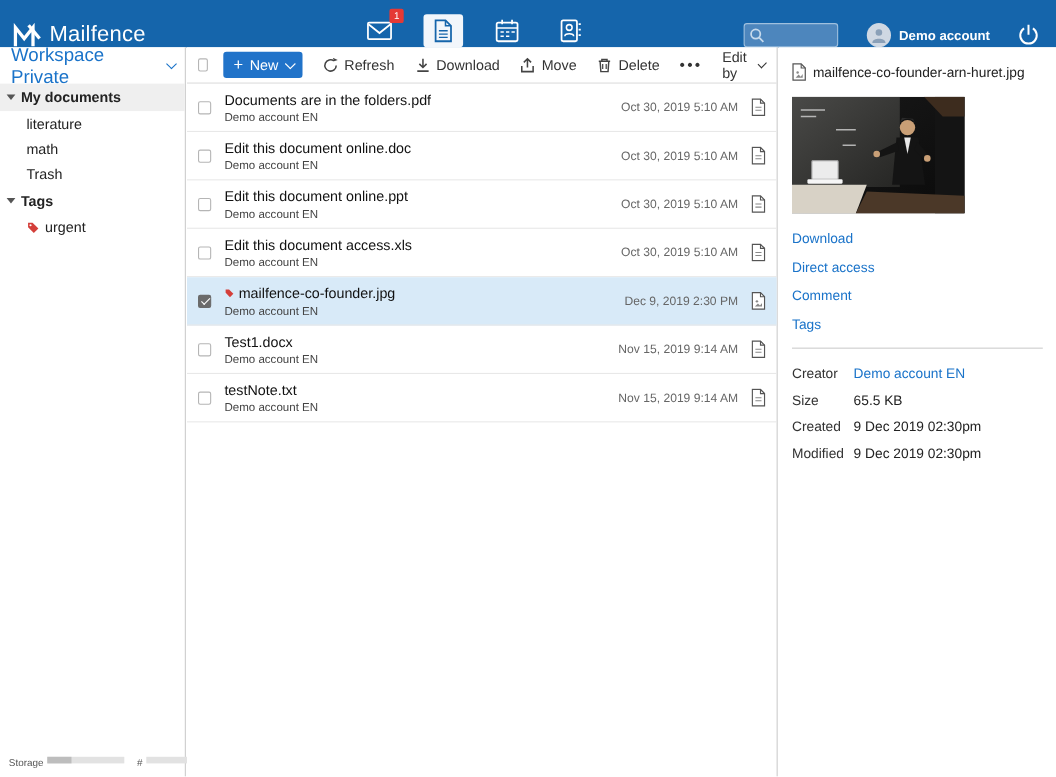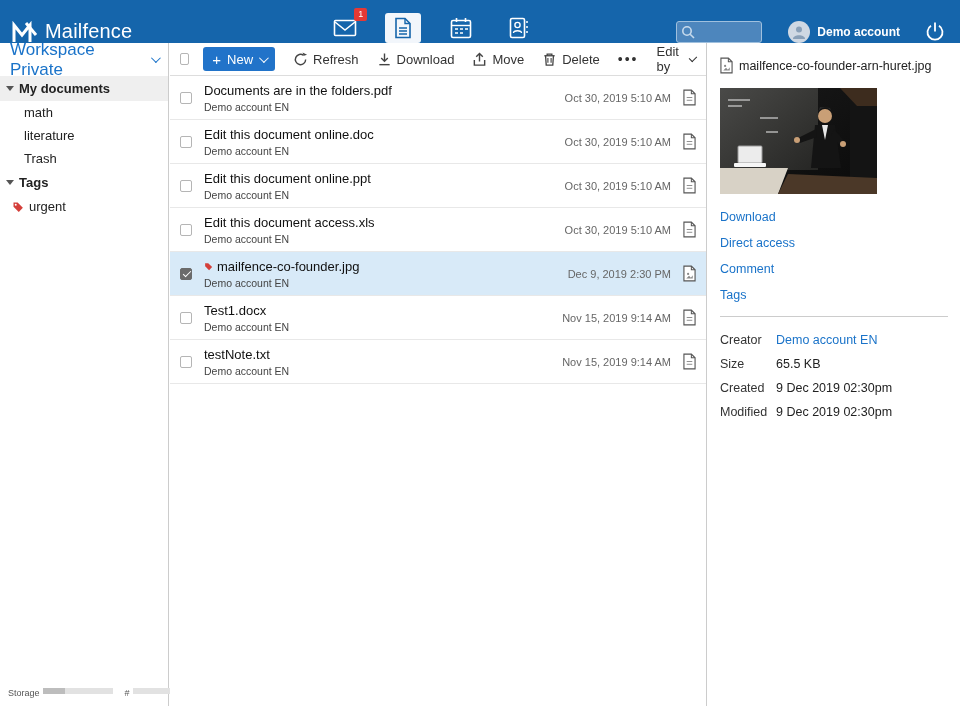--- a/index.html
+++ b/index.html
@@ -24,21 +24,21 @@
   .account-name { font-size:12px; font-weight:bold; }
   .power-btn { margin:0 14px 0 24px; cursor:pointer; display:flex; }
 
   
   .sidebar { position:absolute; top:43px; left:0; width:169px; bottom:0; border-right:1px solid #ccc; display:flex; flex-direction:column; background:#fff; }
   .workspace-row { height:33px; display:flex; align-items:center; justify-content:space-between; padding:0 10px; color:#1a73c9; font-size:17px; cursor:pointer; }
   .tree { font-size:13px; }
   .tree-header { display:flex; align-items:center; gap:5px; padding:5px 6px; font-weight:bold; cursor:pointer; }
   .tree-header.selected { background:#efefef; }
   .tree-child { padding:4px 6px 4px 24px; cursor:pointer; }
-  .tree-child.tagged { display:flex; align-items:center; gap:5px;padding-left:12px; }
+  .tree-child.tagged { display:flex; align-items:center; gap:5px; }
   .caret { width:0; height:0; border-left:4px solid transparent; border-right:4px solid transparent; border-top:5px solid #555; }
   .storage-area { margin-top:auto; padding:6px 8px 8px 8px; display:flex; gap:12px; }
   .storage-col { display:flex; gap:3px; }
   .storage-label { font-size:9px; color:#555; }
   .bar { width:70px; height:6px; background:#e2e2e2; display:flex; }
   .bar .fill { width:22px; background:#bdbdbd; }
   .bar.bar2 .fill { width:9px; margin-left:auto; background:#3cb878; }
 
   
   .main { position:absolute; top:43px; left:170px; width:537px; bottom:0; border-right:1px solid #ccc; background:#fff; }
@@ -152,22 +152,22 @@
   <div class="sidebar">
     <div class="workspace-row">
       <span>Workspace Private</span>
       <span class="chev" style="color:#1a73c9"></span>
     </div>
     <div class="tree">
       <div class="tree-header selected">
         <span class="caret"></span>
         <span>My documents</span>
       </div>
+      <div class="tree-child">literature</div>
       <div class="tree-child">math</div>
-      <div class="tree-child">literature</div>
       <div class="tree-child">Trash</div>
       <div class="tree-header">
         <span class="caret"></span>
         <span>Tags</span>
       </div>
       <div class="tree-child tagged">
         <svg class="icon" width="12" height="12" viewBox="0 0 16 16">
           <path d="M2 2 h5.5 l7 7 -5.5 5.5 -7-7 z" fill="#d43f3a"></path>
           <circle cx="5" cy="5" r="1.3" fill="#fff"></circle>
         </svg>

